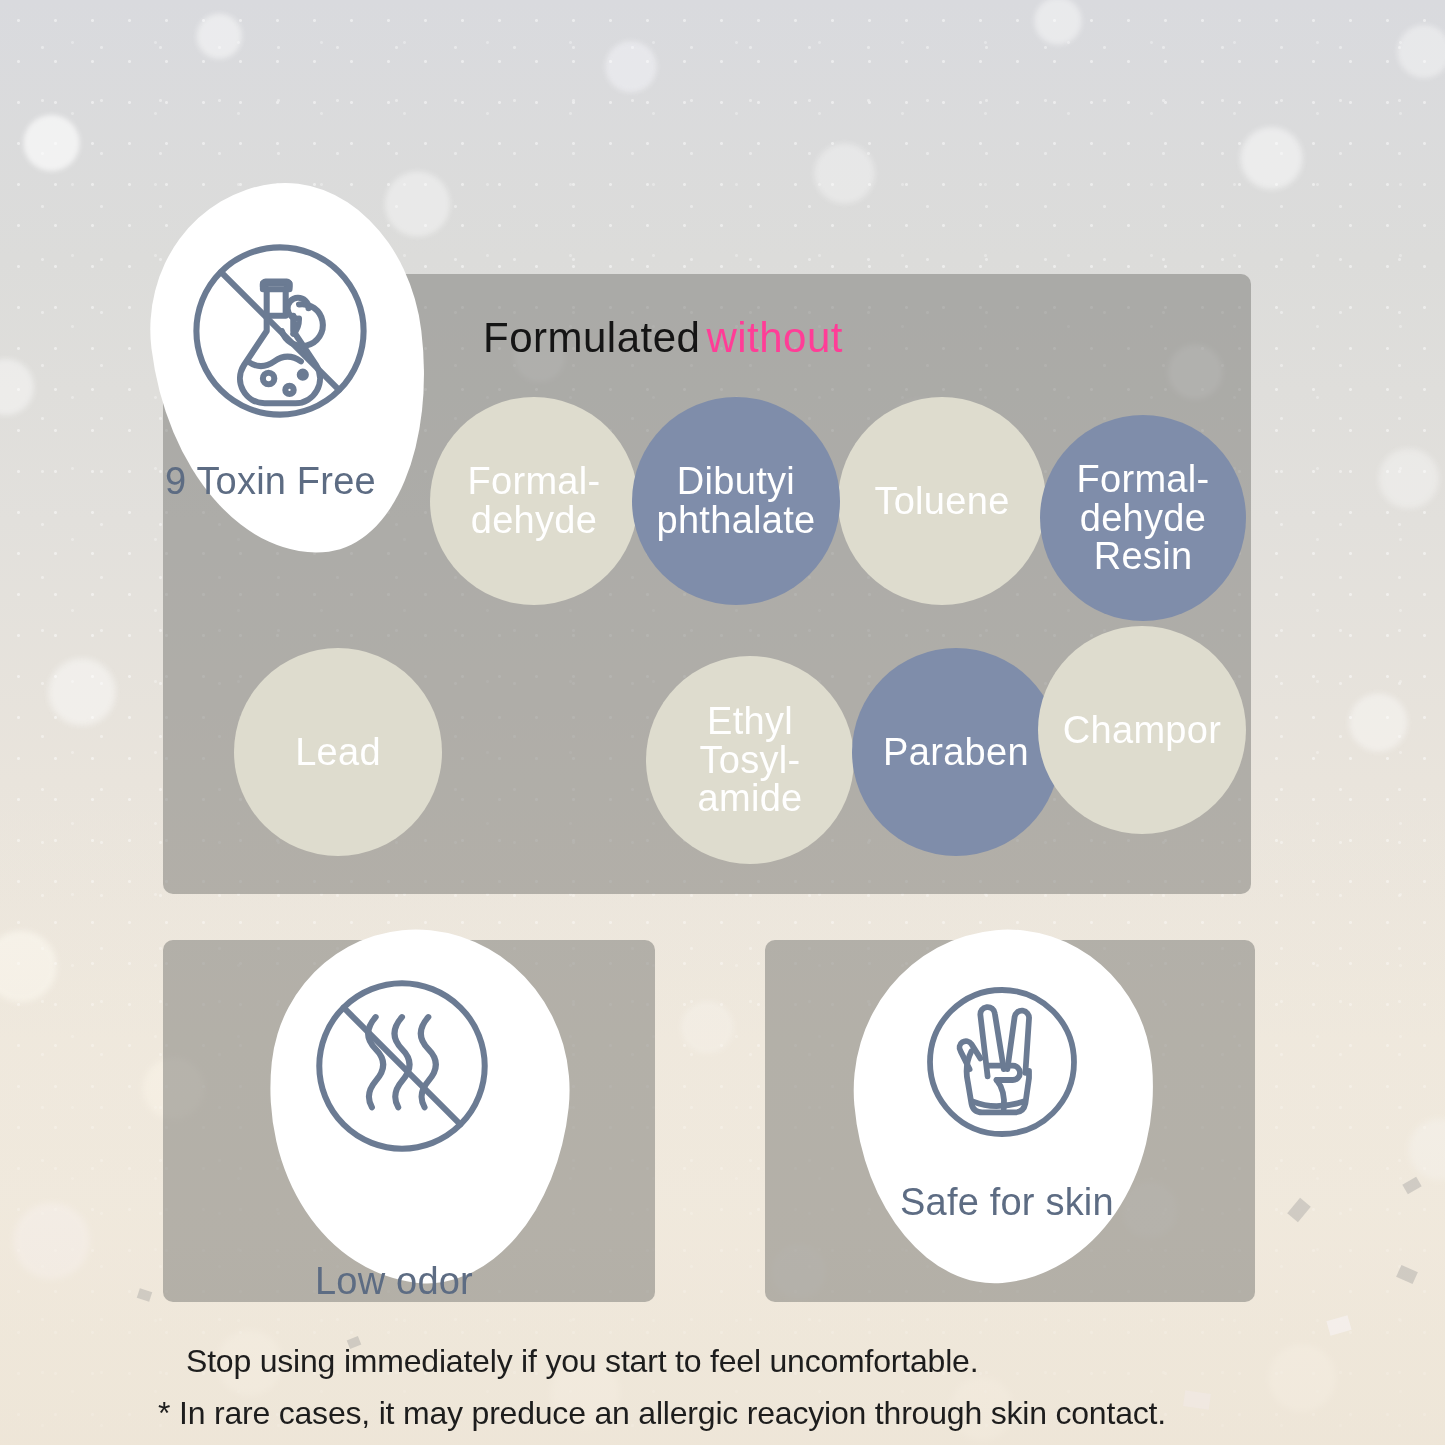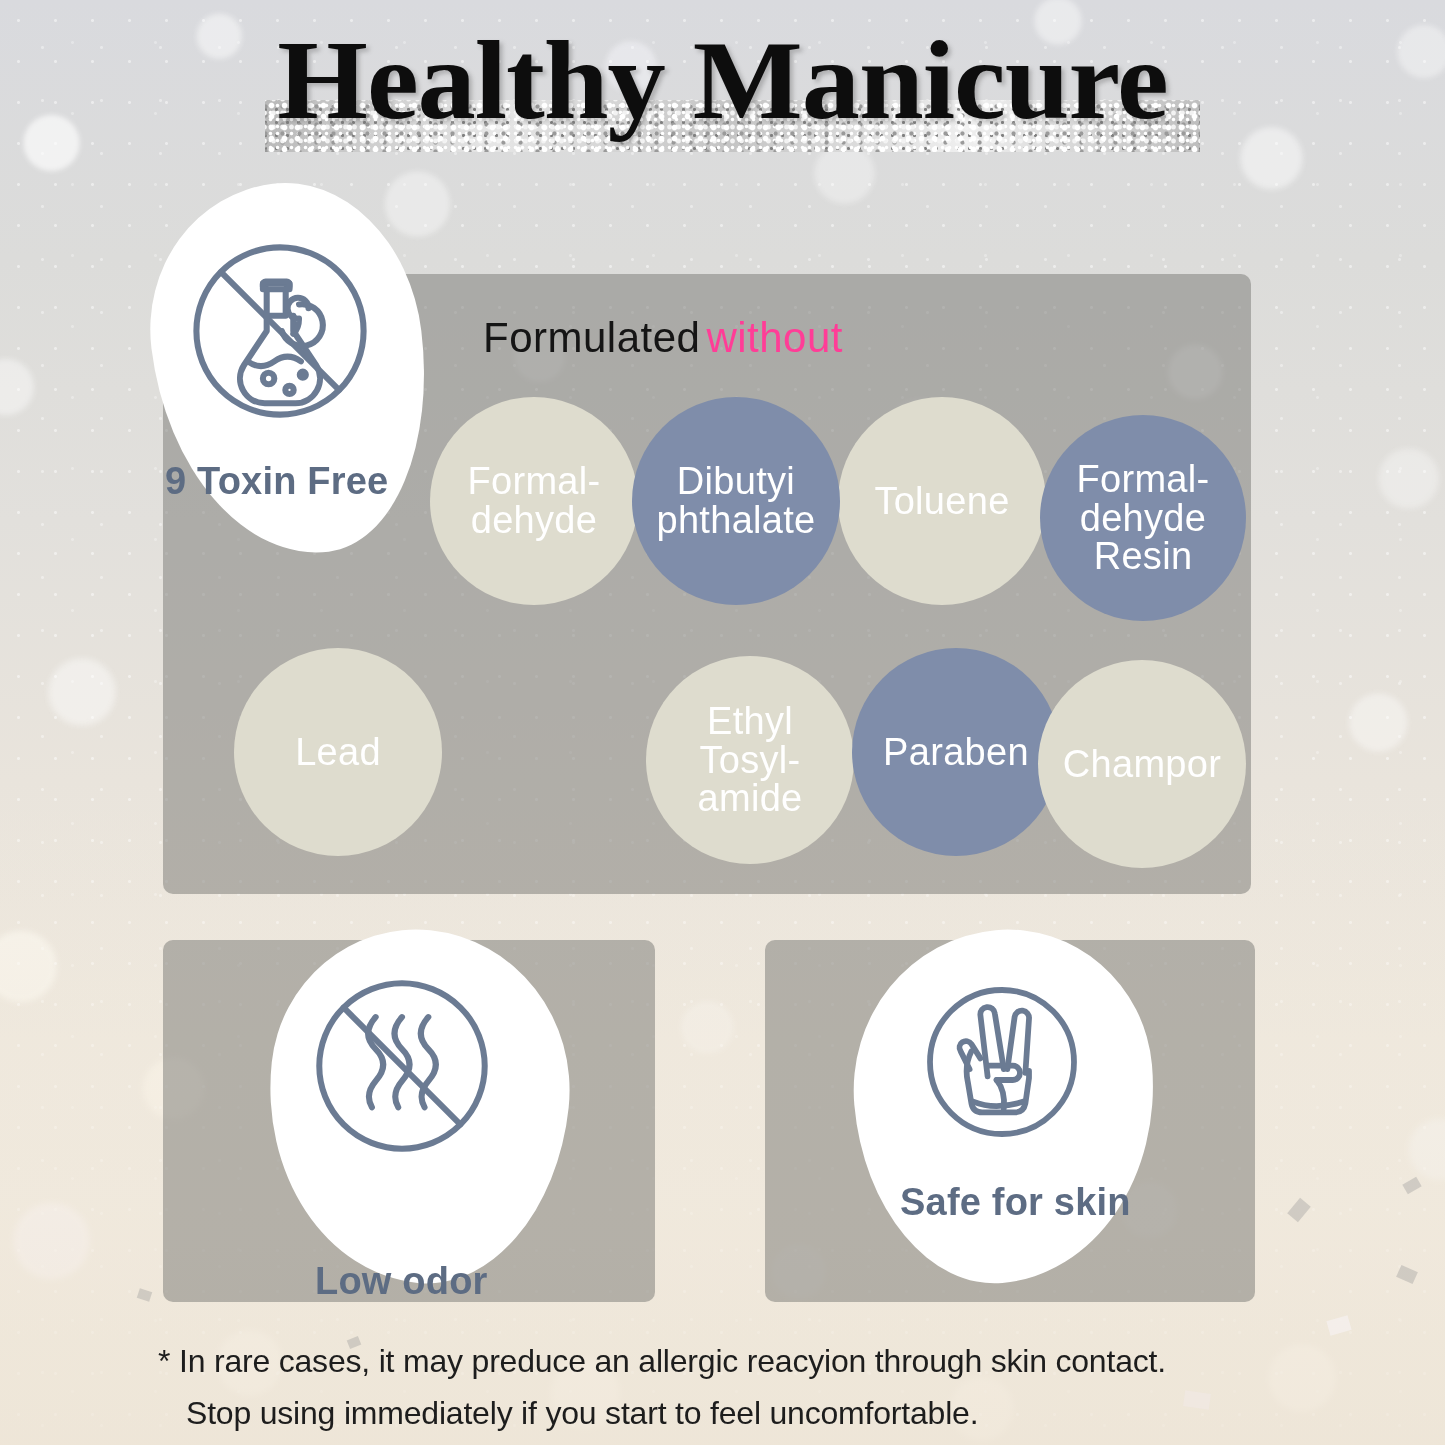--- a/index.html
+++ b/index.html
@@ -201,21 +201,21 @@
     position: absolute;
     color: #6b7b93;
   }
   .icon-toxin { left: 185px; top: 236px; width: 190px; height: 190px; }
   .icon-odor  { left: 308px; top: 972px; width: 188px; height: 188px; }
   .icon-skin  { left: 912px; top: 972px; width: 180px; height: 180px; }
 
   .feature-label {
     position: absolute;
     color: #5d6c83;
-    font-weight: bold;
+    font-weight: normal;
     font-size: 38px;
     letter-spacing: .2px;
     white-space: nowrap;
   }
   .label-toxin { left: 165px; top: 460px; }
   .label-odor  { left: 315px; top: 1260px; text-align: center; }
   .label-skin  { left: 900px; top: 1181px; }
 
   
   .footnote {
@@ -242,24 +242,20 @@
   <div class="bg-warm"></div>
 
   <div class="fleck" style="left:1398px;top:1268px;width:18px;height:13px;transform:rotate(24deg);"></div>
   <div class="fleck" style="left:1328px;top:1318px;width:22px;height:15px;background:rgba(245,240,238,.8);transform:rotate(-16deg);"></div>
   <div class="fleck" style="left:1292px;top:1200px;width:14px;height:20px;transform:rotate(40deg);"></div>
   <div class="fleck" style="left:1184px;top:1392px;width:26px;height:16px;background:rgba(240,232,226,.85);transform:rotate(8deg);"></div>
   <div class="fleck" style="left:1404px;top:1180px;width:16px;height:11px;transform:rotate(-30deg);"></div>
   <div class="fleck" style="left:138px;top:1290px;width:13px;height:10px;transform:rotate(18deg);"></div>
   <div class="fleck" style="left:348px;top:1338px;width:12px;height:9px;transform:rotate(-22deg);"></div>
 
-  <div class="title-wrap">
-    <div class="glitter-band"></div>
-    <div class="page-title">Healthy Manicure</div>
-  </div>
 
   <div class="panel panel-main"></div>
   <div class="panel panel-left"></div>
   <div class="panel panel-right"></div>
 
   <div class="formulated">
     <span>Formulated</span><span class="without">without</span>
   </div>
 
   <div class="bubble beige" style="left:430px;top:397px;width:208px;height:208px;">Formal-
@@ -269,21 +265,21 @@
 phthalate</div>
   <div class="bubble blue" style="left:1040px;top:415px;width:206px;height:206px;">Formal-
 dehyde
 Resin</div>
 
   <div class="bubble beige" style="left:234px;top:648px;width:208px;height:208px;">Lead</div>
   <div class="bubble beige" style="left:646px;top:656px;width:208px;height:208px;">Ethyl
 Tosyl-
 amide</div>
   <div class="bubble blue" style="left:852px;top:648px;width:208px;height:208px;">Paraben</div>
-  <div class="bubble beige" style="left:1038px;top:660px;width:208px;height:208px;">Champor</div>
+  <div class="bubble beige" style="left:1038px;top:626px;width:208px;height:208px;">Champor</div>
 
   <div class="blob blob-toxin"></div>
   <div class="feature-icon icon-toxin">
     <svg viewBox="0 0 100 100" width="100%" height="100%" fill="none" stroke="currentColor" stroke-width="3.2" stroke-linecap="round" stroke-linejoin="round">
       <circle cx="50" cy="50" r="44"></circle>
       <line x1="19" y1="19" x2="81" y2="81"></line>
 
       <path d="M41 25 h14 v3 h-2 v14 h-10 v-14 h-2 z"></path>
       <rect x="41" y="24" width="14" height="4" rx="1.4"></rect>
 
@@ -325,17 +321,17 @@
 
       <path d="M38 48 l-5 -8 a3.6 3.6 0 0 0 -6 4 l5 10"></path>
 
       <path d="M33 44 q-4 8 -2 17 l2 12 q1 5 6 5 h18 q5 0 6 -5 l2 -14 V55"></path>
       <path d="M34 72 q12 5 28 0"></path>
     </svg>
   </div>
   <div class="feature-label label-skin">Safe for skin</div>
 
   <div class="footnote">
+    <span class="footnote-line indent">Stop using immediately if you start to feel uncomfortable.</span>
     <span class="footnote-line">* In rare cases, it may preduce an allergic reacyion through skin contact.</span>
-    <span class="footnote-line indent">Stop using immediately if you start to feel uncomfortable.</span>
   </div>
 
 </div>
 
 </body></html>

